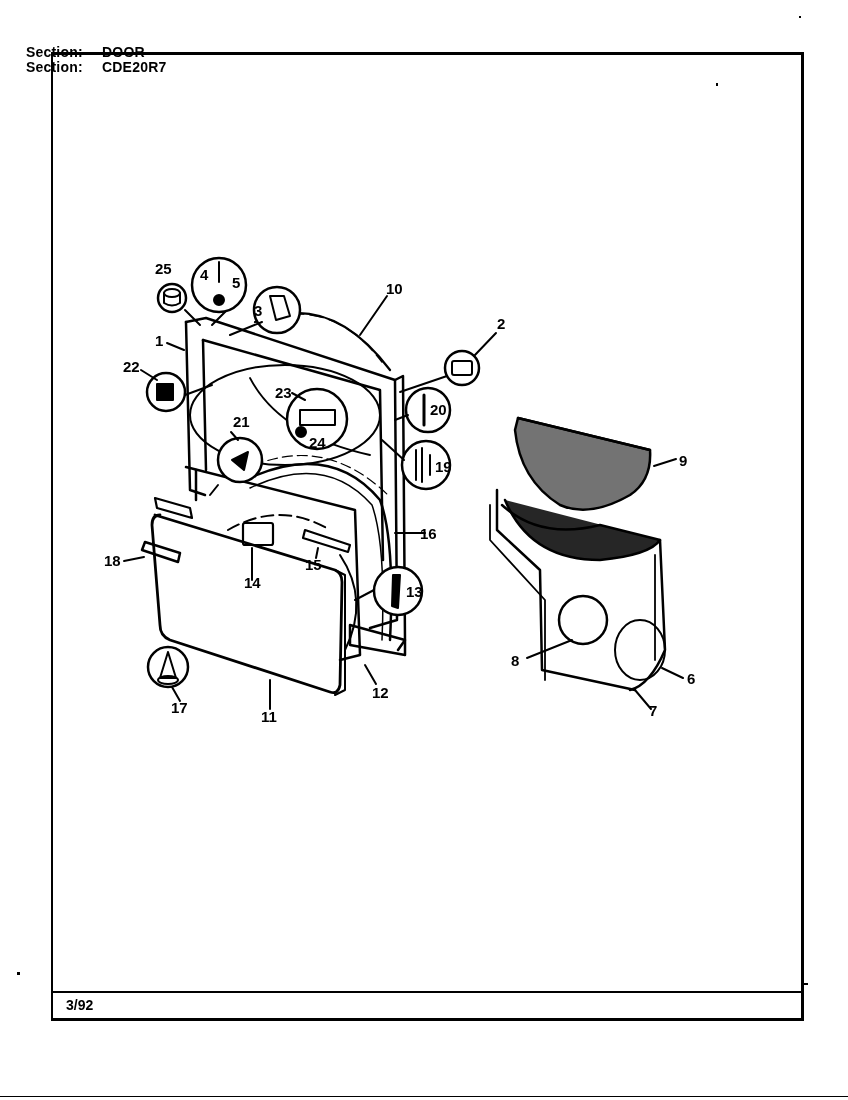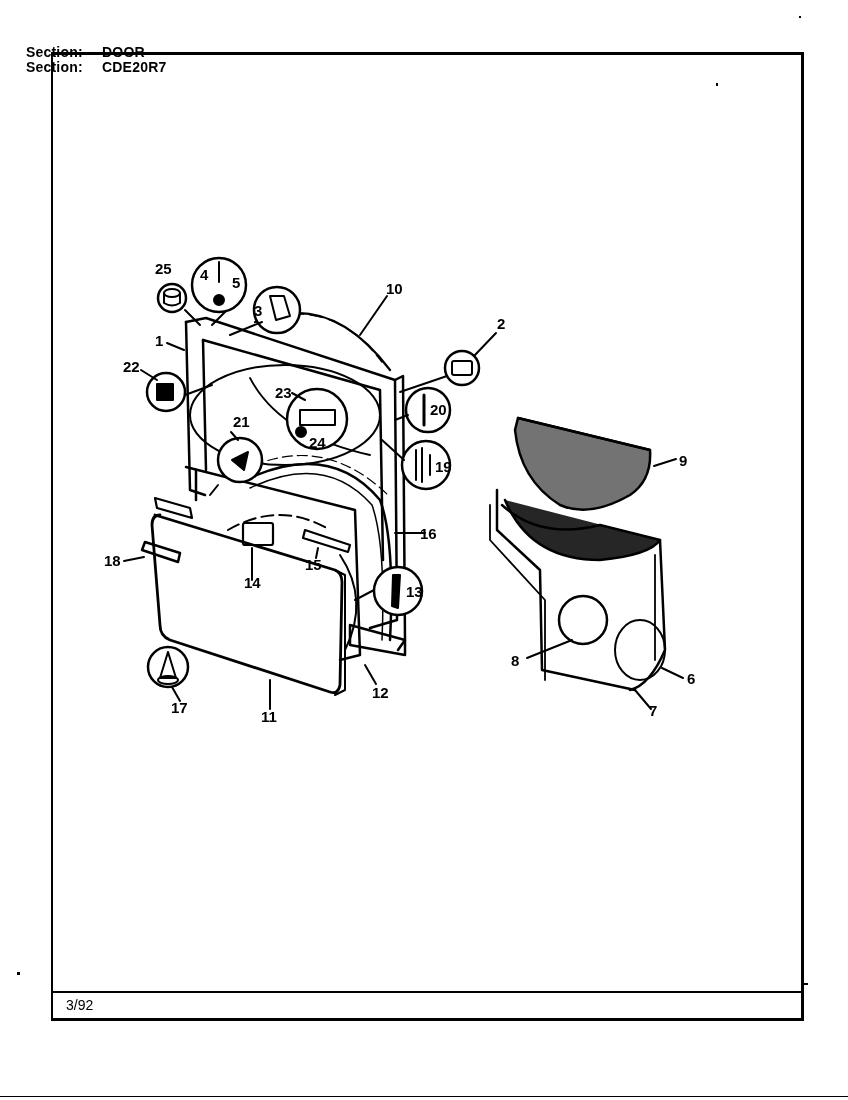--- a/index.html
+++ b/index.html
@@ -3,21 +3,21 @@
   <meta charset="utf-8">
   <style>
     html, body { margin: 0; padding: 0; background: #ffffff; }
     body { width: 848px; height: 1100px; position: relative; overflow: hidden; font-family: "Liberation Sans", sans-serif; color: #000; }
     .hdr { position: absolute; font-weight: bold; font-size: 14px; letter-spacing: 0.2px; }
     .hdr .lbl { display: inline-block; width: 76px; }
     #section-line { left: 26px; top: 32px; margin-top: 12px; }
     #models-line { left: 26px; top: 59px; }
     .frame { position: absolute; left: 51px; top: 52px; width: 748px; height: 963px; border: 3px solid #000; border-left-width: 2px; }
     .footer-rule { position: absolute; left: 51px; top: 991px; width: 751px; height: 2px; background: #000; }
-    .footer-text { position: absolute; left: 66px; top: 997px; font-weight: normal; font-size: 14px; }
+    .footer-text { position: absolute; left: 66px; top: 997px; font-weight: bold; font-size: 14px; }
     .bottom-rule { position: absolute; left: 0; top: 1096px; width: 848px; height: 1px; background: #000; }
     svg.diagram { position: absolute; left: 0; top: 0; }
     .callout { font-family: "Liberation Sans", sans-serif; font-weight: bold; font-size: 15px; fill: #000; }
   </style>
 </head>
 <body>
 
 <div id="section-line" class="hdr">
   <span class="lbl">Section:</span><span>DOOR</span>
 </div>

